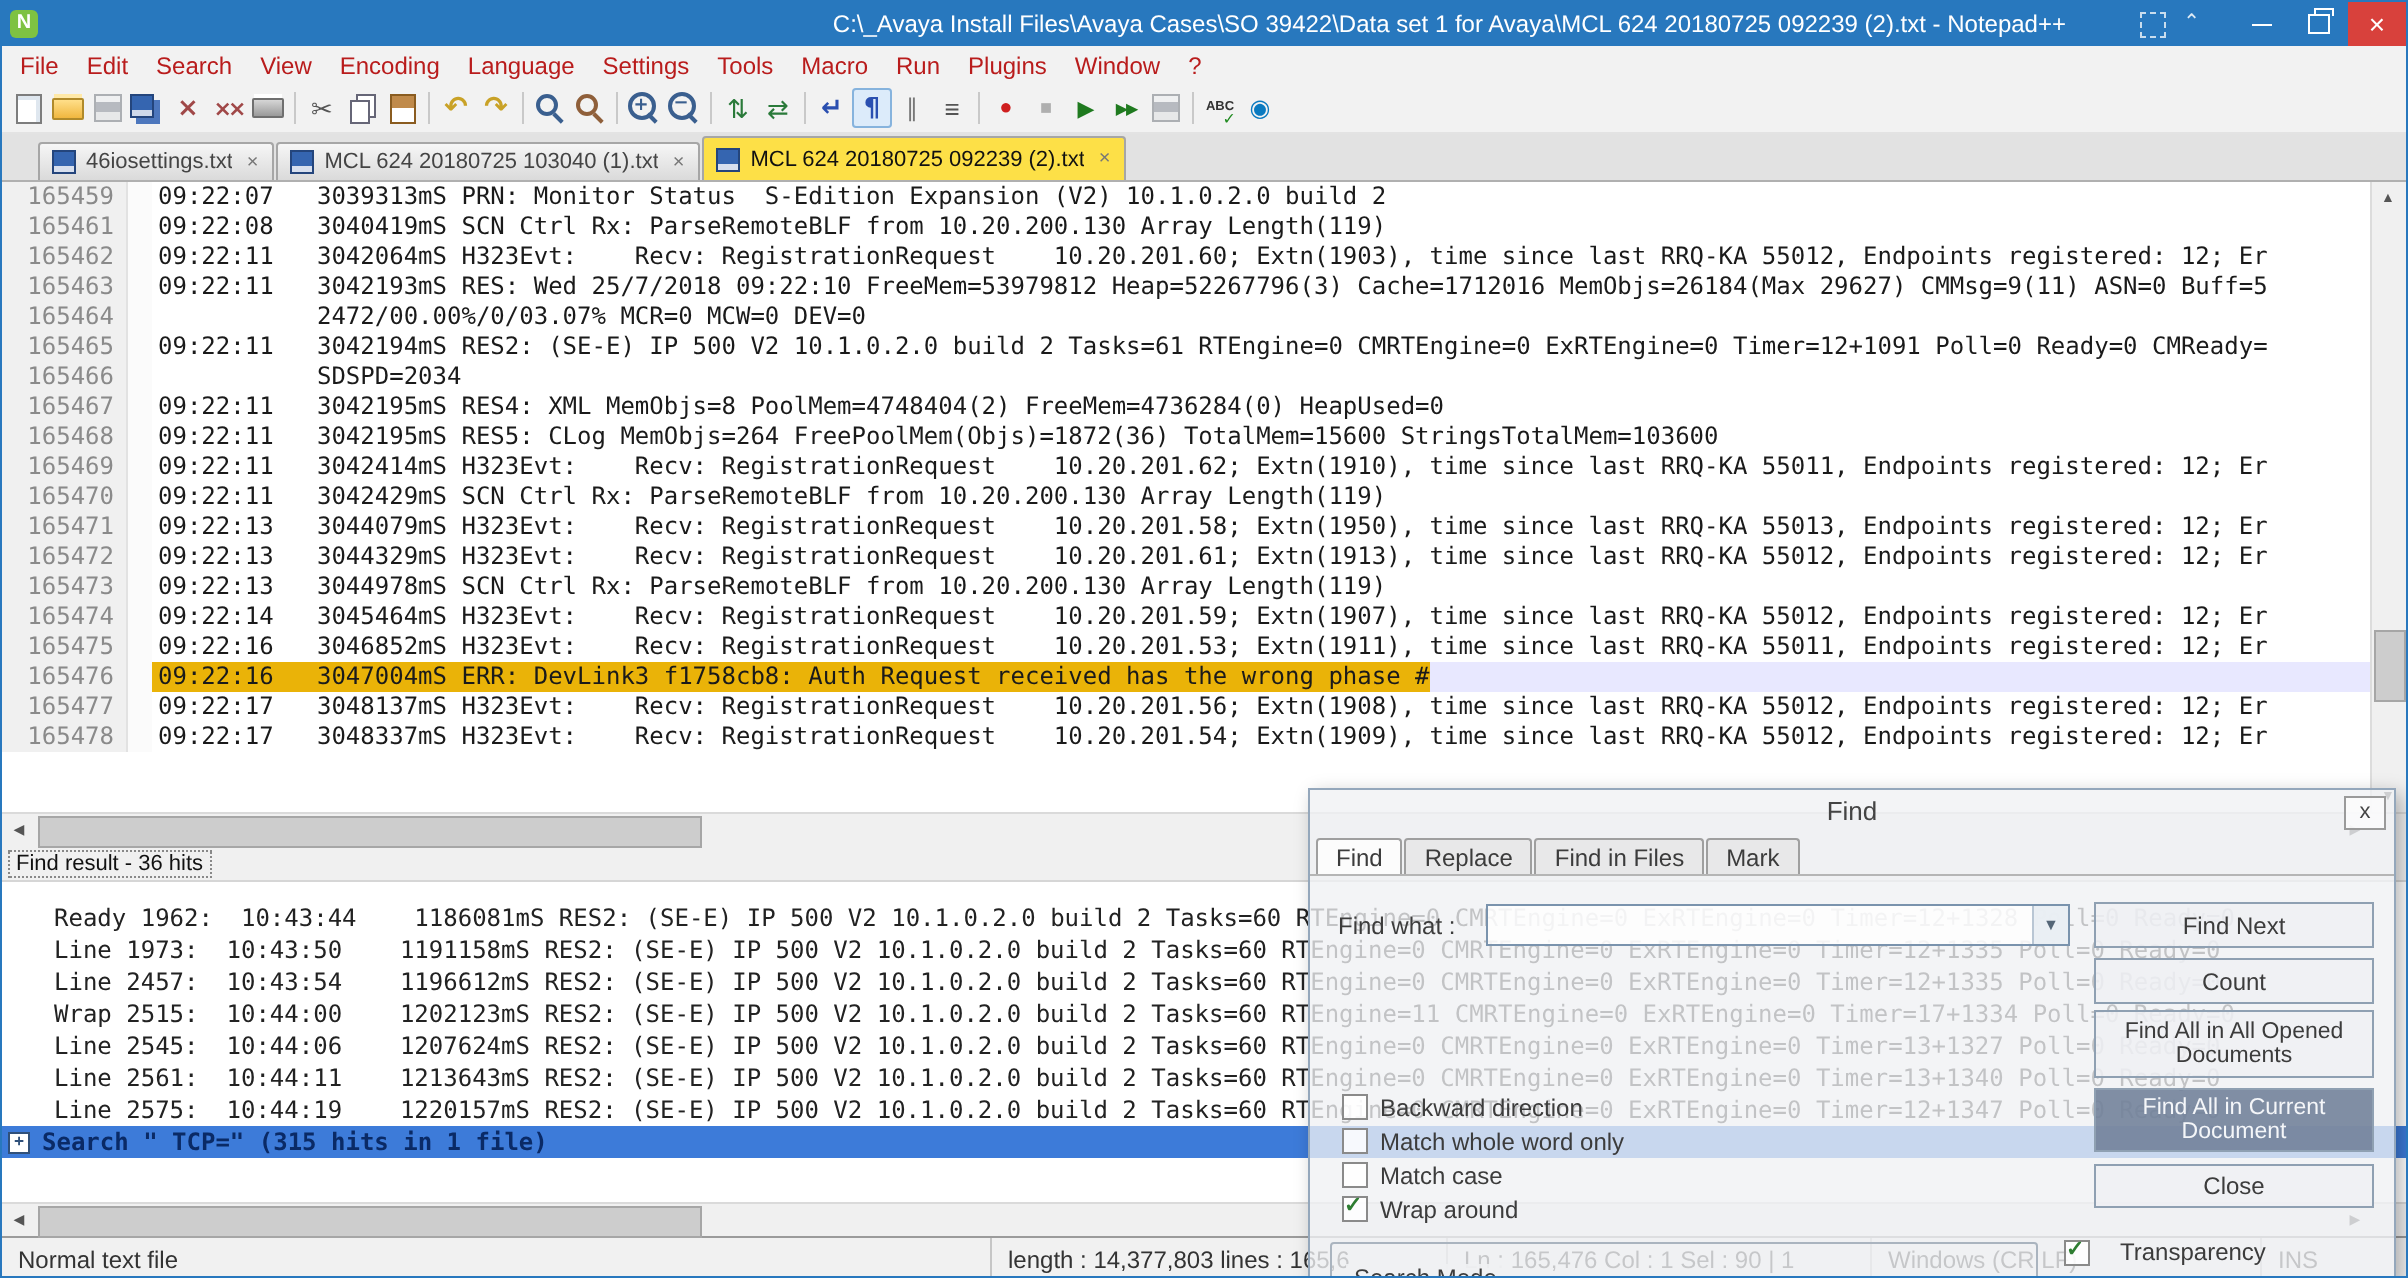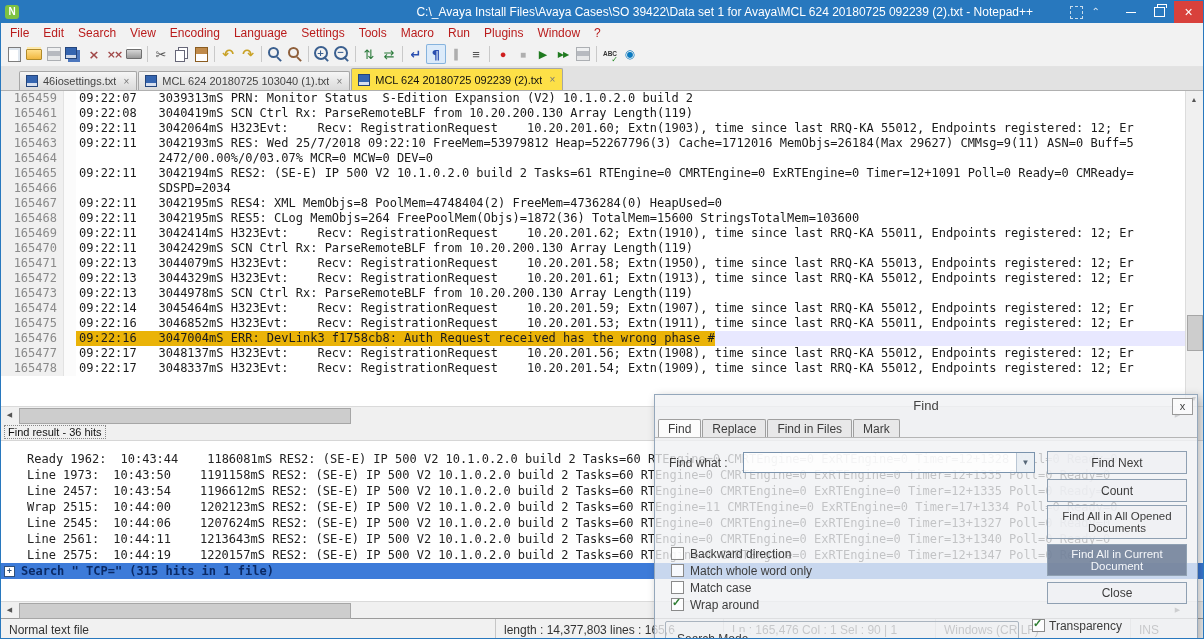--- a/index.html
+++ b/index.html
@@ -120,21 +120,21 @@
   #btnCount{top:84px;height:23px}
   #btnAllOpened{top:110px;height:34px;font-size:11.5px}
   #btnAllCurrent{top:149px;height:32px;background:rgba(112,128,152,.88);color:#f4f6f9;font-size:11.5px}
   #btnCloseDlg{top:187px;height:22px}
   .fd-opts{position:absolute;left:16px;top:152px;display:flex;flex-direction:column;gap:4px}
   .fd-cb{display:flex;align-items:center;gap:6px;height:13px}
   .cbx{width:11px;height:11px;border:1px solid #8a8a8a;background:rgba(255,255,255,.85);position:relative;flex:0 0 auto}
   .cbx.on::before{content:"✓";position:absolute;left:0;top:-3px;color:#2e7d32;font-weight:bold;font-size:11px}
   .fd-group{position:absolute;left:10px;top:226px;width:352px;height:60px;border:1px solid #aab4bf;border-radius:2px}
   .fd-group-lbl{position:absolute;left:18px;top:237px;padding:0 4px;background:rgba(240,241,243,.9)}
-  .fd-transp{position:absolute;left:377px;top:224px;display:flex;gap:4px;align-items:flex-start}
+  .fd-transp{position:absolute;left:377px;top:224px;display:flex;gap:15px;align-items:flex-end}
 </style>
 </head>
 <body>
 
 <div class="titlebar">
   <div class="app-icon">N</div>
   <div class="title-text">C:\_Avaya Install Files\Avaya Cases\SO 39422\Data set 1 for Avaya\MCL 624 20180725 092239 (2).txt - Notepad++</div>
   <div class="tb-right">
     <span class="fit-icon"></span>
     <span class="chev">⌃</span>

